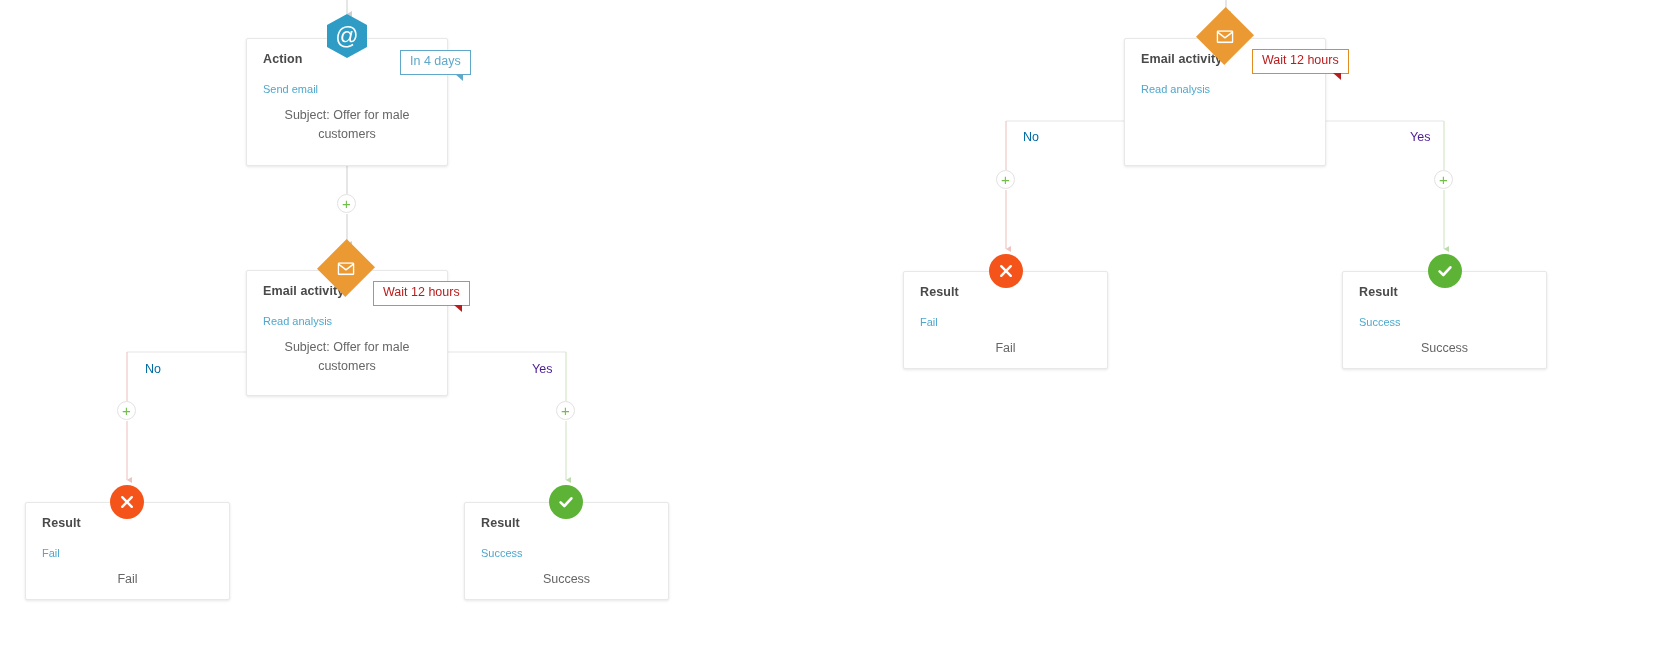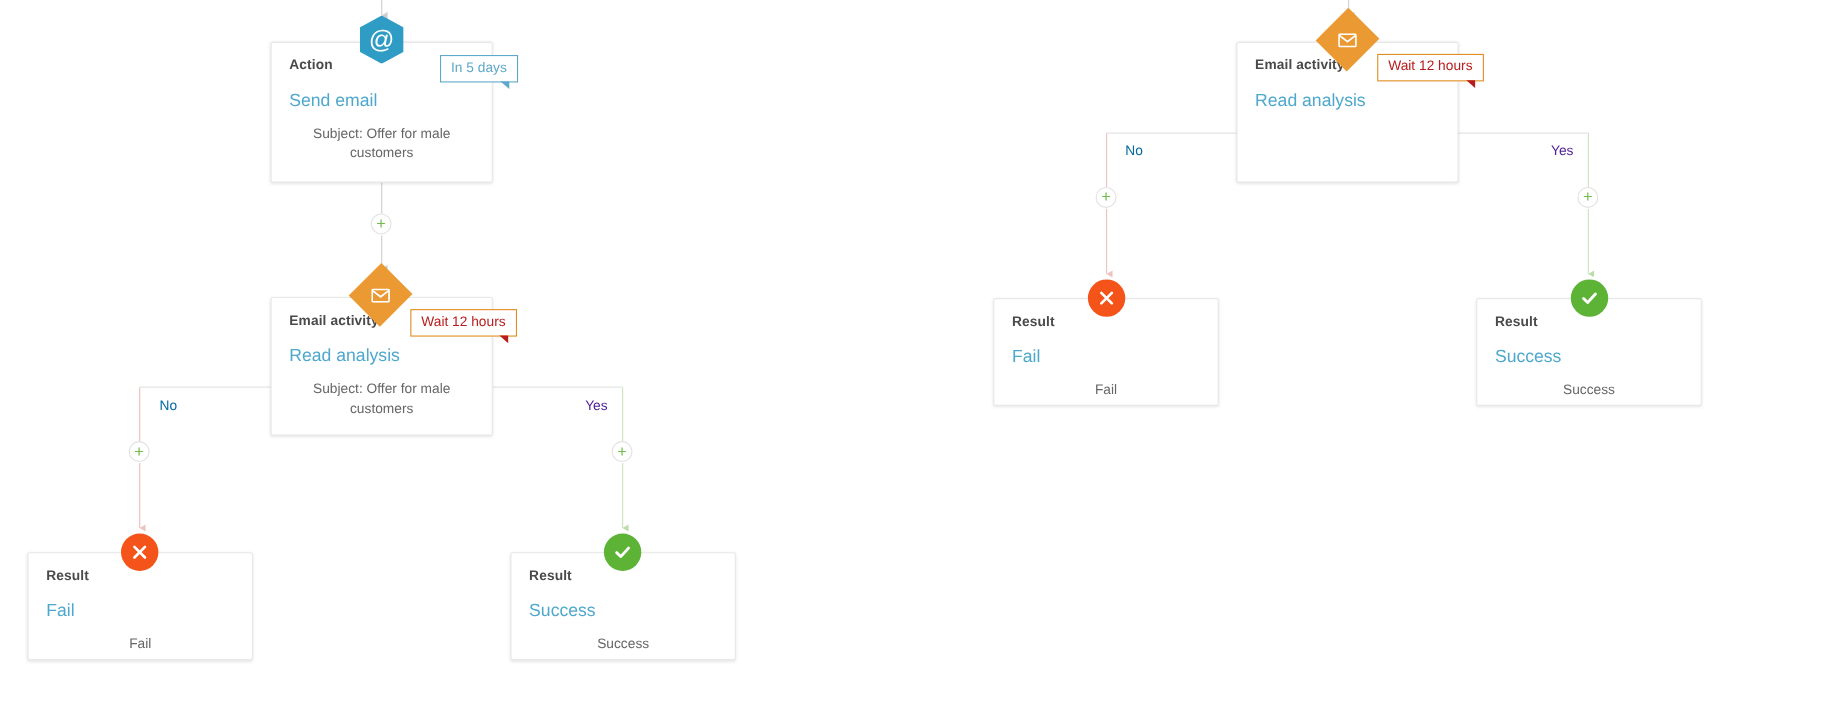--- a/index.html
+++ b/index.html
@@ -36,21 +36,21 @@
   }
   .card-kind {
     font-size: 12.5px;
     font-weight: bold;
     color: #4a4a4a;
     letter-spacing: 0.1px;
     margin: 0 0 16px 0;
     line-height: 1.1;
   }
   .card-title {
-    font-size: 16px;
+    font-size: 11px;
     color: #4ea8cd;
     margin: 0 0 11px 0;
     line-height: 1.15;
     font-weight: normal;
   }
   .card-sub {
     font-size: 12.5px;
     color: #666666;
     line-height: 1.45;
     margin: 0;
@@ -191,21 +191,21 @@
   <div class="card" style="left:246px; top:38px; width:202px; height:128px;">
     <div class="card-kind">Action</div>
     <div class="card-title">Send email</div>
     <div class="card-sub">Subject: Offer for male customers</div>
   </div>
   <div class="node-icon" style="left:327px; top:14px;">
     <div class="hex">
         <span>@</span>
       </div>
   </div>
-  <div class="badge blue" style="left:400px; top:50px;">In 5 days</div>
+  <div class="badge blue" style="left:400px; top:50px;">In 4 days</div>
 
   <div class="plus-btn" style="left:337px; top:194px;">
     <span>+</span>
   </div>
 
   <div class="card" style="left:246px; top:270px; width:202px; height:126px;">
     <div class="card-kind">Email activity</div>
     <div class="card-title">Read analysis</div>
     <div class="card-sub">Subject: Offer for male customers</div>
   </div>

